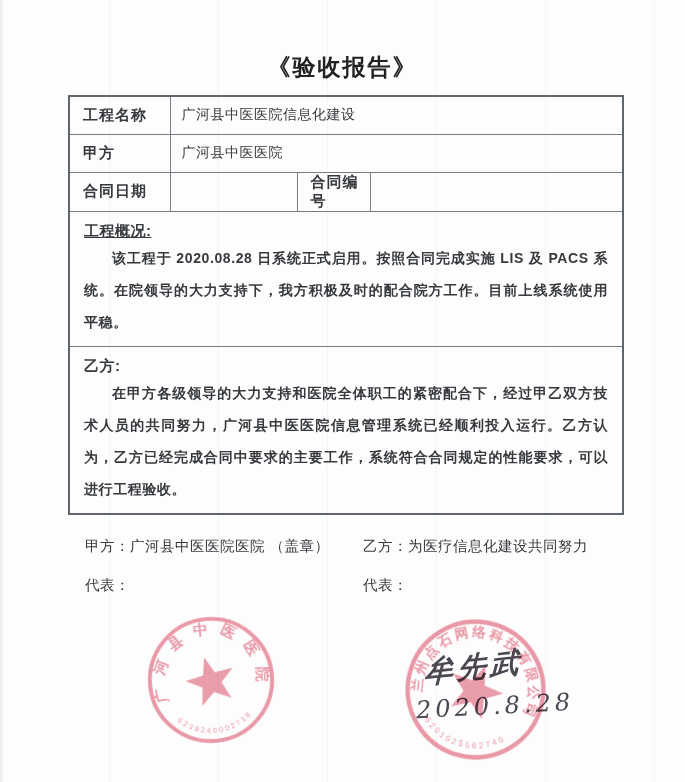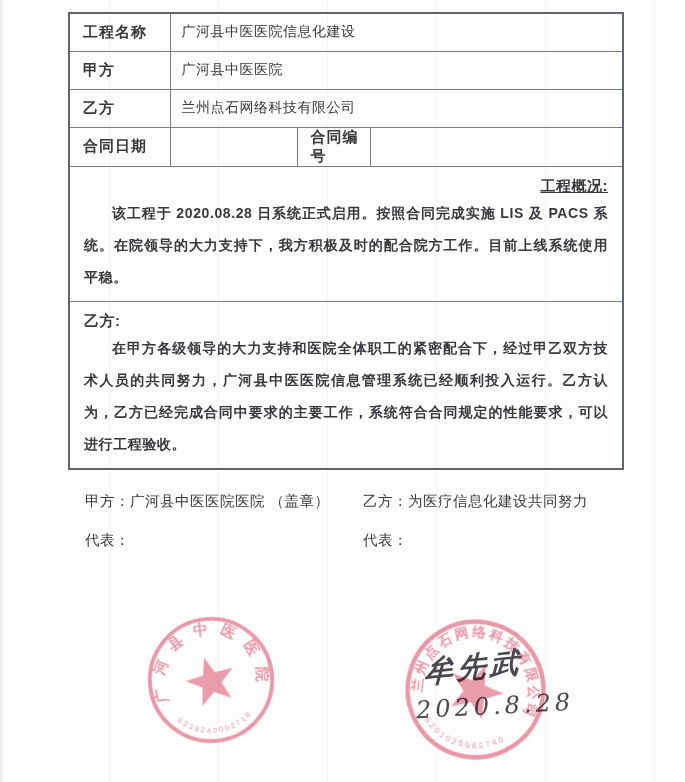--- a/index.html
+++ b/index.html
@@ -23,21 +23,21 @@
     border-collapse:collapse; table-layout:fixed;
     border:2px solid #60666d;
   }
   table.info td { border:1px solid #767d85; vertical-align:middle; }
   tr.info-row { height:38px; }
   td.lbl { font-weight:bold; font-size:15px; padding-left:13px; letter-spacing:1px; }
   td.val { font-size:14px; padding-left:11px; letter-spacing:0.5px; }
 
   td.section-cell { padding:8px 14px 8px 14px; vertical-align:top; }
   .section-head { font-size:15px; font-weight:bold; line-height:22px; letter-spacing:0.5px; }
-  .section-head.u { text-decoration:underline;text-align:right; }
+  .section-head.u { text-decoration:underline; }
   .section-para { font-size:14px; line-height:32px; text-indent:2em; letter-spacing:0.6px; text-align:justify;font-weight:bold; }
 
   .sig-area { position:relative; height:160px; margin-top:8px; }
   .sig-col { position:absolute; top:4px; }
   .sig-col.a { left:85px; }
   .sig-col.b { left:363px; }
   .sig-line { display:block; height:39px; line-height:39px; font-size:14.5px; letter-spacing:0.5px; white-space:nowrap; }
 
   .handwriting {
     position:absolute; z-index:2; color:#4b4650;
@@ -48,40 +48,37 @@
 
   .stamp { position:absolute; z-index:3; mix-blend-mode:multiply; opacity:0.88; filter:blur(0.3px); }
   .stamp.a { left:142px; top:611px; width:138px; height:138px; transform:rotate(-6deg); }
   .stamp.b { left:399px; top:613px; width:153px; height:153px; transform:rotate(14deg); }
 </style>
 </head>
 <body>
 
 <div class="page">
 
+  <div class="doc-title">《验收报告》</div>
 
   <table class="info">
     <colgroup>
         <col style="width:101px">
         <col style="width:127px">
         <col style="width:73px">
         <col style="width:253px">
       </colgroup>
     <tbody>
         <tr class="info-row">
       <td class="lbl">工程名称</td>
       <td class="val" colspan="3">广河县中医医院信息化建设</td>
     </tr>
     <tr class="info-row">
       <td class="lbl">甲方</td>
       <td class="val" colspan="3">广河县中医医院</td>
-    </tr>
-    <tr class="info-row">
-      <td class="lbl">乙方</td>
-      <td class="val" colspan="3">兰州点石网络科技有限公司</td>
     </tr>
     <tr class="info-row">
       <td class="lbl">合同日期</td>
       <td class="val"></td>
       <td class="lbl">合同编号</td>
       <td class="val"></td>
     </tr>
     <tr>
       <td class="section-cell" colspan="4">
         <div class="section-head u">工程概况:</div>

